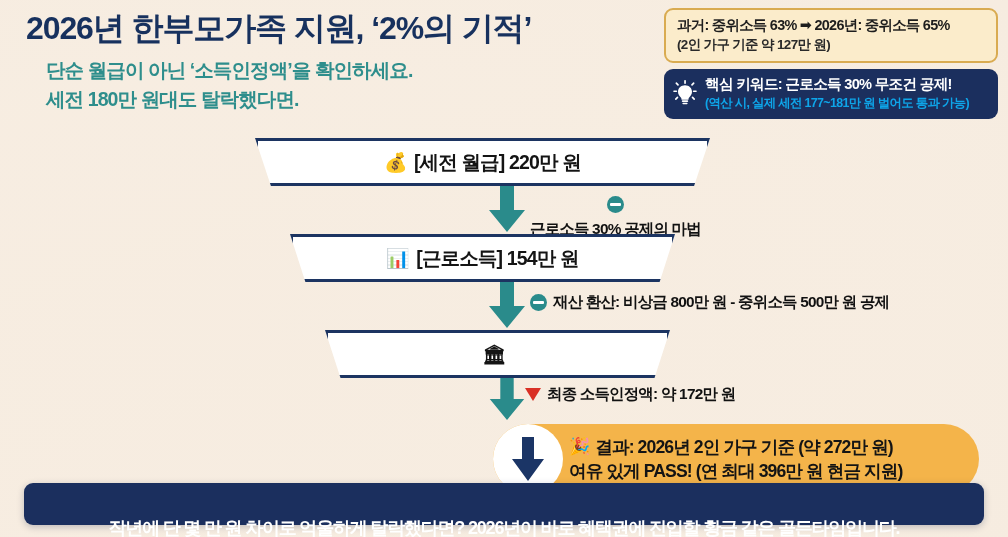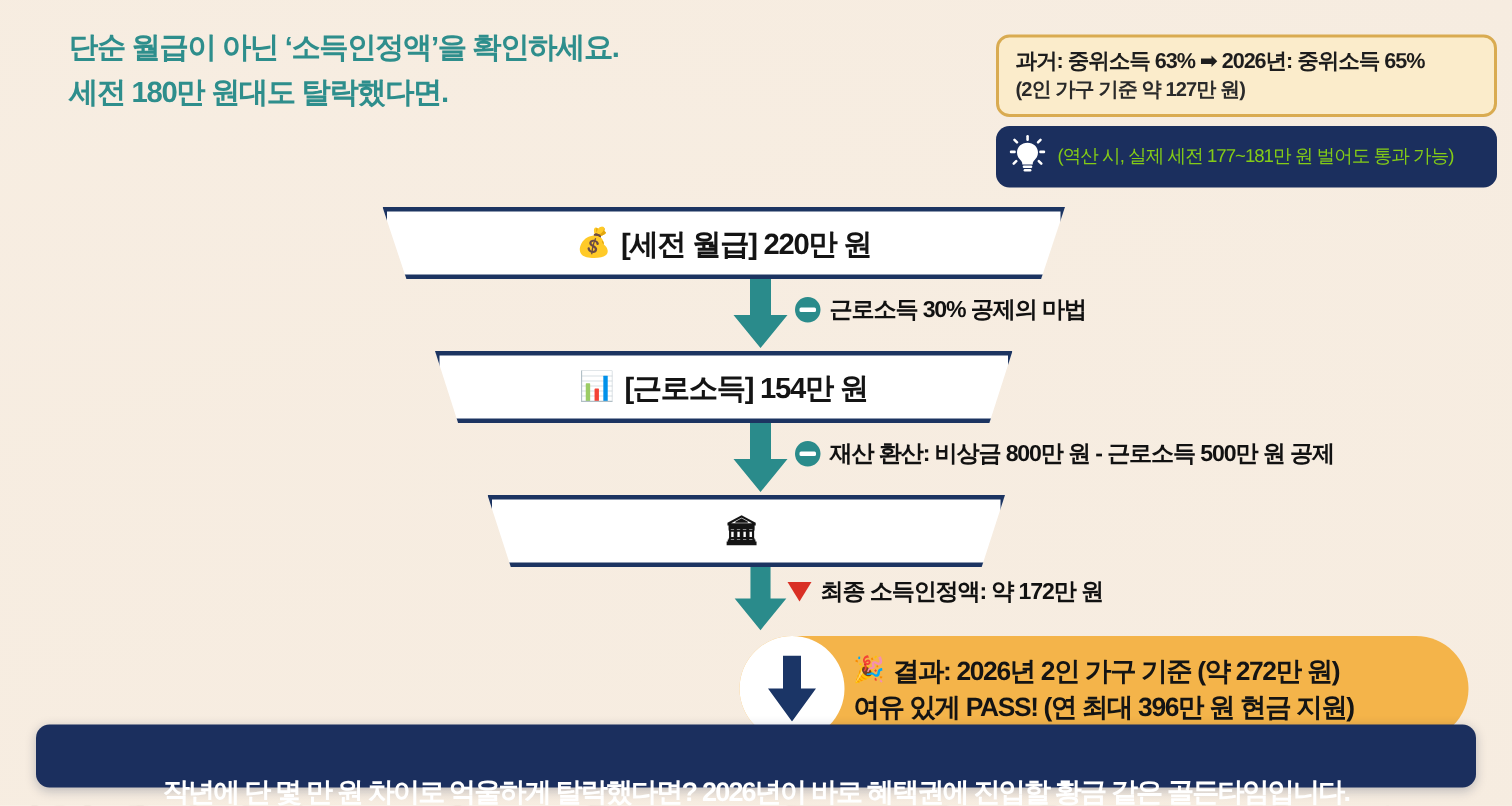--- a/index.html
+++ b/index.html
@@ -78,21 +78,21 @@
     letter-spacing: -.9px;
     line-height: 1.52;
     white-space: nowrap;
   }
   #subtitle-block { margin-top: 8px; margin-left: 20px; }
 
   
   #badges {
     position: absolute;
     right: 10px;
-    top: 23px;
+    top: 8px;
     width: 334px;
   }
   #badge-median {
     background: #fbeccb;
     border: 2px solid #d9ab51;
     border-radius: 9px;
     padding: 6px 10px 7px 11px;
   }
   #badge-median-line1 {
     font-size: 14.4px;
@@ -122,22 +122,22 @@
   #badge-keyword-text { min-width: 0; }
   #badge-keyword-line1 {
     font-size: 14.6px;
     font-weight: 800;
     color: #ffffff;
     letter-spacing: -.7px;
     white-space: nowrap;
   }
   #badge-keyword-line2 {
     font-size: 12.4px;
-    font-weight: 400;
-    color: #84cc16;
+    font-weight: 700;
+    color: #0ea5e9;
     letter-spacing: -.65px;
     margin-top: 1px;
     white-space: nowrap;
     text-align: center;
   }
 
   
   #flow { position: absolute; left: 0; top: 138px; width: 1008px; }
 
   .step-row { position: relative; }
@@ -184,21 +184,21 @@
     top: 10px;
     display: flex;
     align-items: center;
     gap: 6px;
     font-size: 15.4px;
     font-weight: 800;
     color: #111111;
     letter-spacing: -.75px;
     white-space: nowrap;
   }
-  #conn-label-1 { left: 530px; }
+  #conn-label-1 { left: 530px; flex-direction: column; }
   #conn-label-2 { left: 530px; }
   #conn-label-3 { left: 525px; top: 6px; }
 
   .minus-badge {
     width: 17px; height: 17px;
     border-radius: 50%;
     background: #2a8b8b;
     position: relative;
     flex: 0 0 auto;
   }
@@ -361,20 +361,21 @@
       <div class="ln" style="top: 206px; width: 46%;"></div>
       <div class="ln" style="top: 222px; width: 83%;"></div>
       <div class="ln" style="top: 238px; width: 72%;"></div>
     </div>
 </div>
 <div id="bg-wash"></div>
 
 <div id="page">
 
   <div id="header">
+    <div id="main-title">2026년 한부모가족 지원, ‘2%의 기적’</div>
     <div id="subtitle-block">
       <div class="subtitle-line">단순 월급이 아닌 ‘소득인정액’을 확인하세요.</div>
       <div class="subtitle-line">세전 180만 원대도 탈락했다면.</div>
     </div>
   </div>
 
   <div id="badges">
 
     <div id="badge-median">
       <div id="badge-median-line1">과거: 중위소득 63% ➡ 2026년: 중위소득 65%</div>
@@ -388,20 +389,21 @@
         <rect x="10.4" y="22.7" width="5.2" height="1.6" rx=".8" fill="#ffffff"></rect>
         <rect x="12.2" y="0" width="1.7" height="4" rx=".8" fill="#ffffff"></rect>
         <rect x="1.2" y="10.4" width="4" height="1.7" rx=".8" fill="#ffffff"></rect>
         <rect x="20.8" y="10.4" width="4" height="1.7" rx=".8" fill="#ffffff"></rect>
         <rect x="3.2" y="3.2" width="4" height="1.7" rx=".8" fill="#ffffff" transform="rotate(45 5.2 4)"></rect>
         <rect x="18.8" y="3.2" width="4" height="1.7" rx=".8" fill="#ffffff" transform="rotate(-45 20.8 4)"></rect>
         <rect x="2.6" y="17.4" width="4" height="1.7" rx=".8" fill="#ffffff" transform="rotate(-45 4.6 18.2)"></rect>
         <rect x="19.4" y="17.4" width="4" height="1.7" rx=".8" fill="#ffffff" transform="rotate(45 21.4 18.2)"></rect>
       </svg>
       <div id="badge-keyword-text">
+        <div id="badge-keyword-line1">핵심 키워드: 근로소득 30% 무조건 공제!</div>
         <div id="badge-keyword-line2">(역산 시, 실제 세전 177~181만 원 벌어도 통과 가능)</div>
       </div>
     </div>
   </div>
 
   <div id="flow">
 
     <div class="step-row">
       <div class="step-box" id="step-1">
         <span class="emoji">💰</span>
@@ -425,21 +427,21 @@
         <span>[근로소득] 154만 원</span>
       </div>
     </div>
 
     <div class="connector">
       <svg class="arrow-teal" viewBox="0 0 40 46">
         <polygon points="13,0 27,0 27,24 38,24 20,46 2,24 13,24" fill="#2a8b8b"></polygon>
       </svg>
       <div class="conn-label" id="conn-label-2">
         <span class="minus-badge"></span>
-        <span>재산 환산: 비상금 800만 원 - 근로소득 500만 원 공제</span>
+        <span>재산 환산: 비상금 800만 원 - 중위소득 500만 원 공제</span>
       </div>
     </div>
 
     <div class="step-row">
       <div class="step-box" id="step-3">
         <span class="emoji">🏛</span>
       </div>
     </div>
 
     <div class="connector" style="height:44px;">

